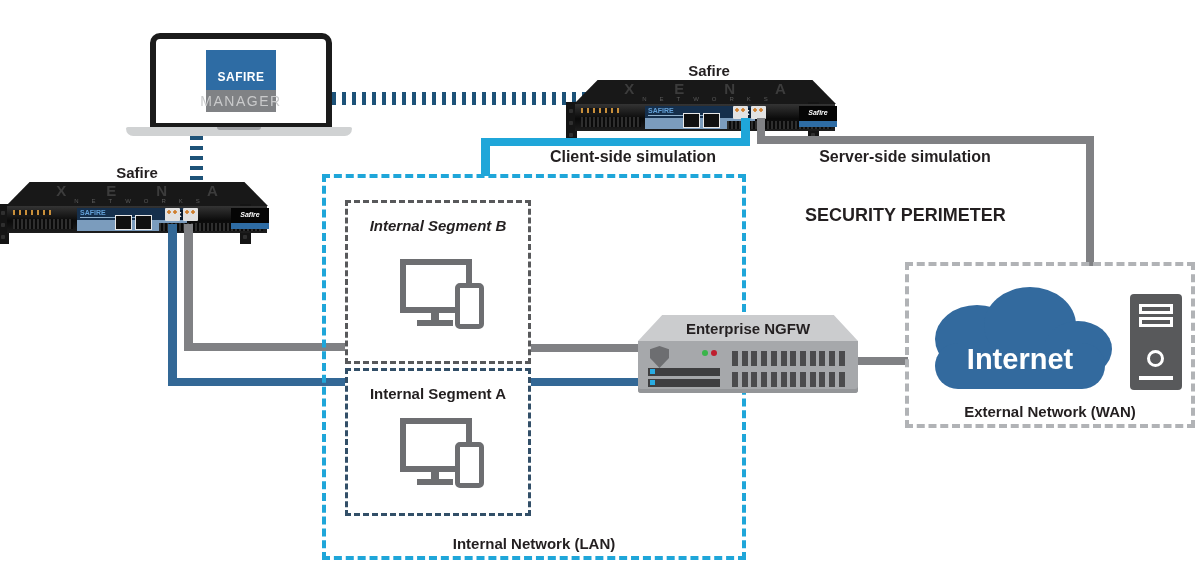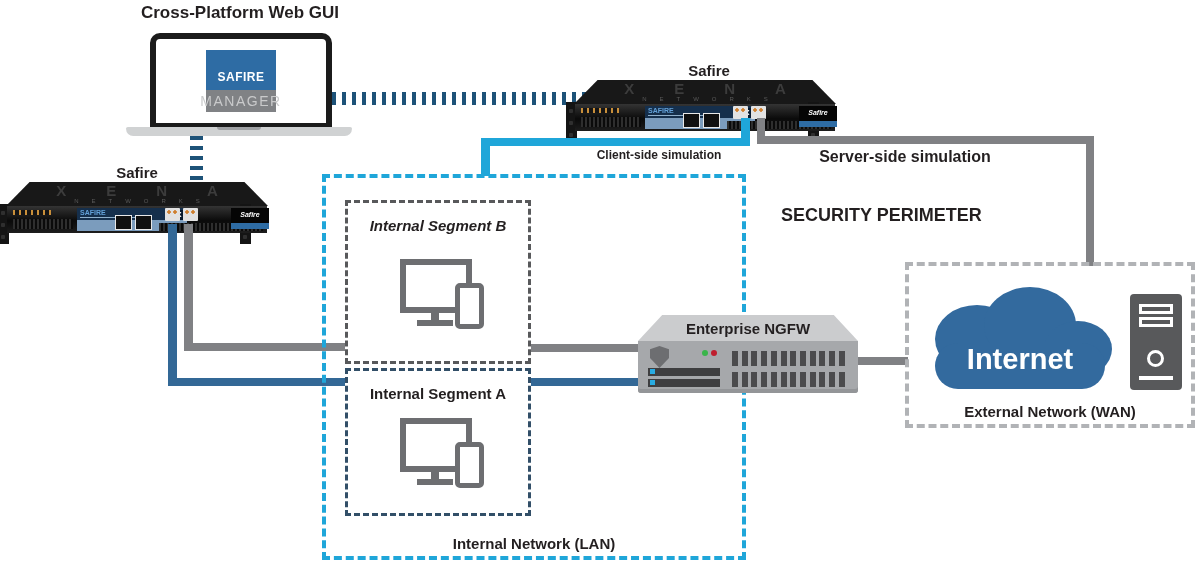--- a/index.html
+++ b/index.html
@@ -247,20 +247,19 @@
     </svg>
   </div>
 
   <div class="tower">
     <div class="tbar tb1"></div>
     <div class="tbar tb2"></div>
     <div class="tcircle"></div>
     <div class="tline"></div>
   </div>
 
-  <div class="lbl ctr" style="left:120px;top:3px;width:240px;font-size:17px;">Cross-Platform Web GUI</div>
   <div class="lbl ctr" style="left:639px;top:62px;width:140px;font-size:15px;">Safire</div>
   <div class="lbl ctr" style="left:67px;top:164px;width:140px;font-size:15px;">Safire</div>
-  <div class="lbl ctr" style="left:564px;top:148px;width:190px;font-size:12px;">Client-side simulation</div>
+  <div class="lbl ctr" style="left:538px;top:148px;width:190px;font-size:16px;">Client-side simulation</div>
   <div class="lbl ctr" style="left:810px;top:148px;width:190px;font-size:16px;">Server-side simulation</div>
-  <div class="lbl" style="left:781px;top:205px;font-size:18px;">SECURITY PERIMETER</div>
+  <div class="lbl" style="left:805px;top:205px;font-size:18px;">SECURITY PERIMETER</div>
 
 </div>
 
 </body></html>

